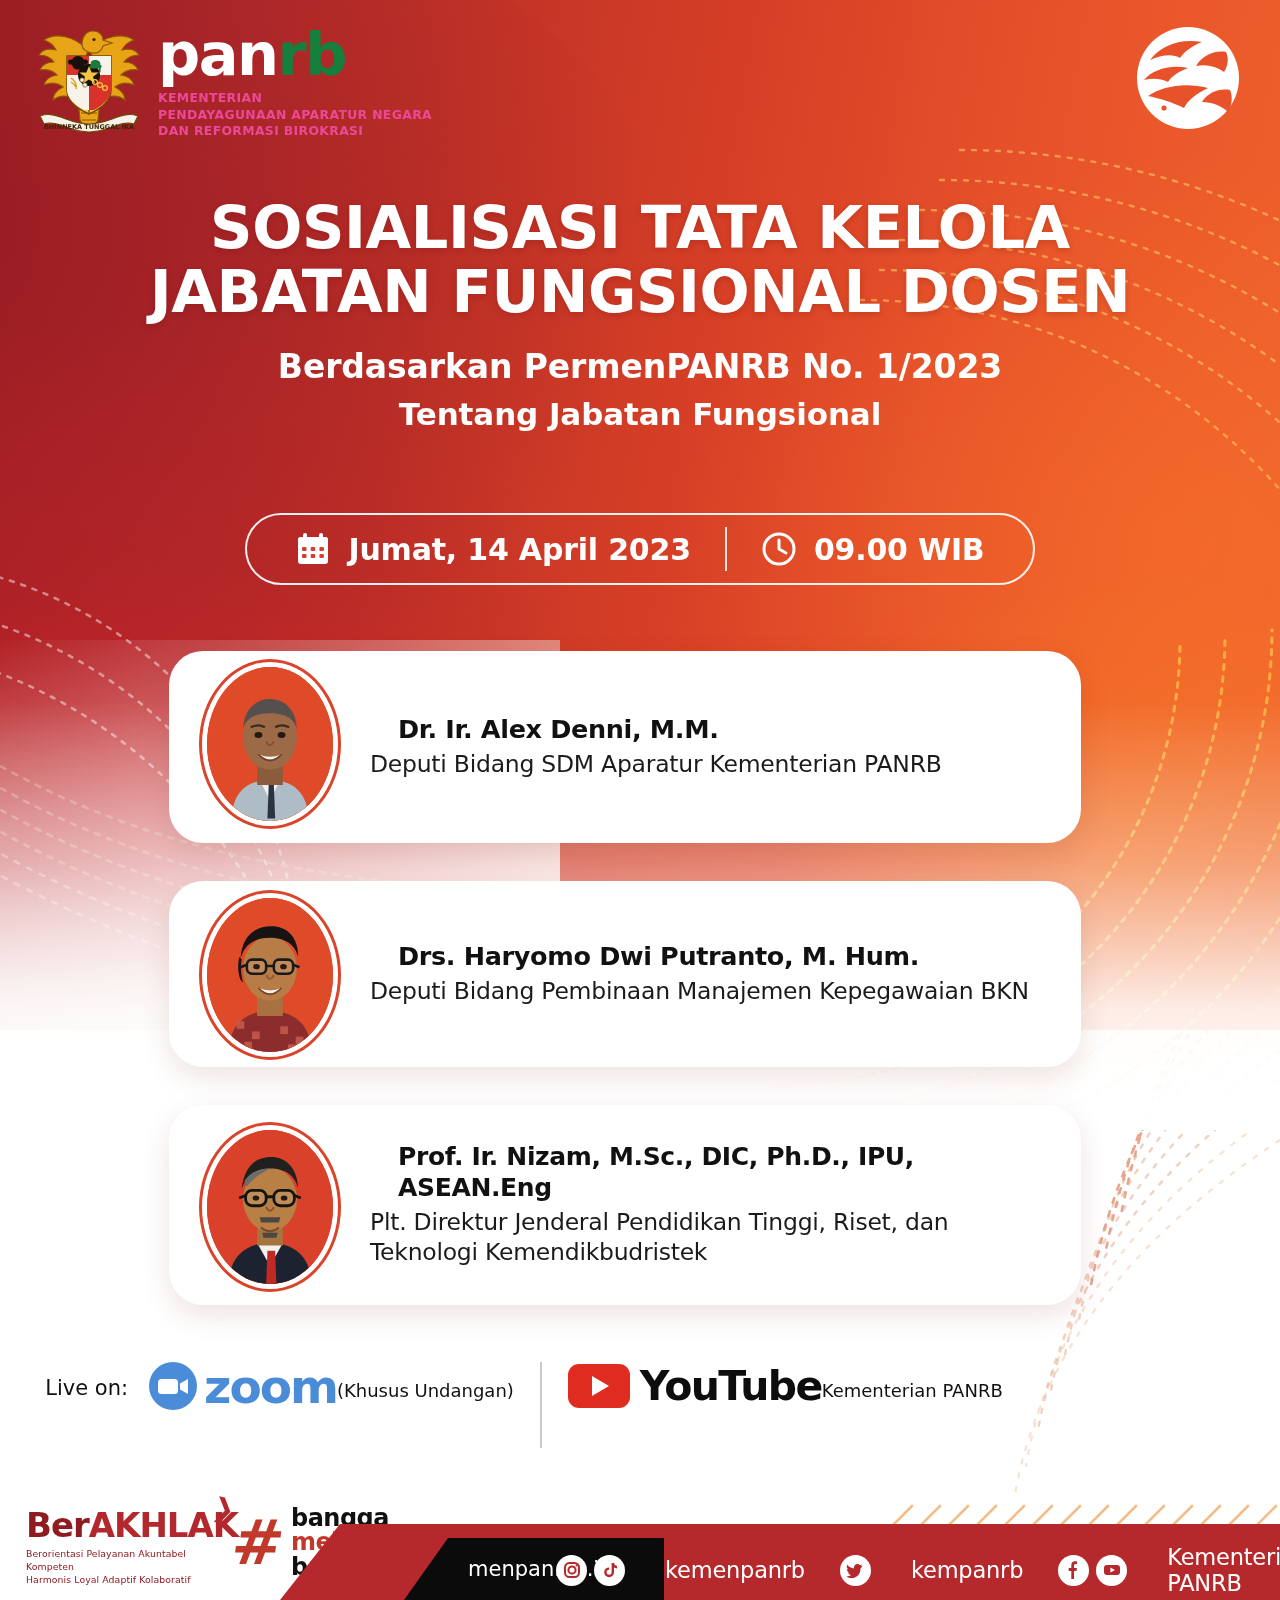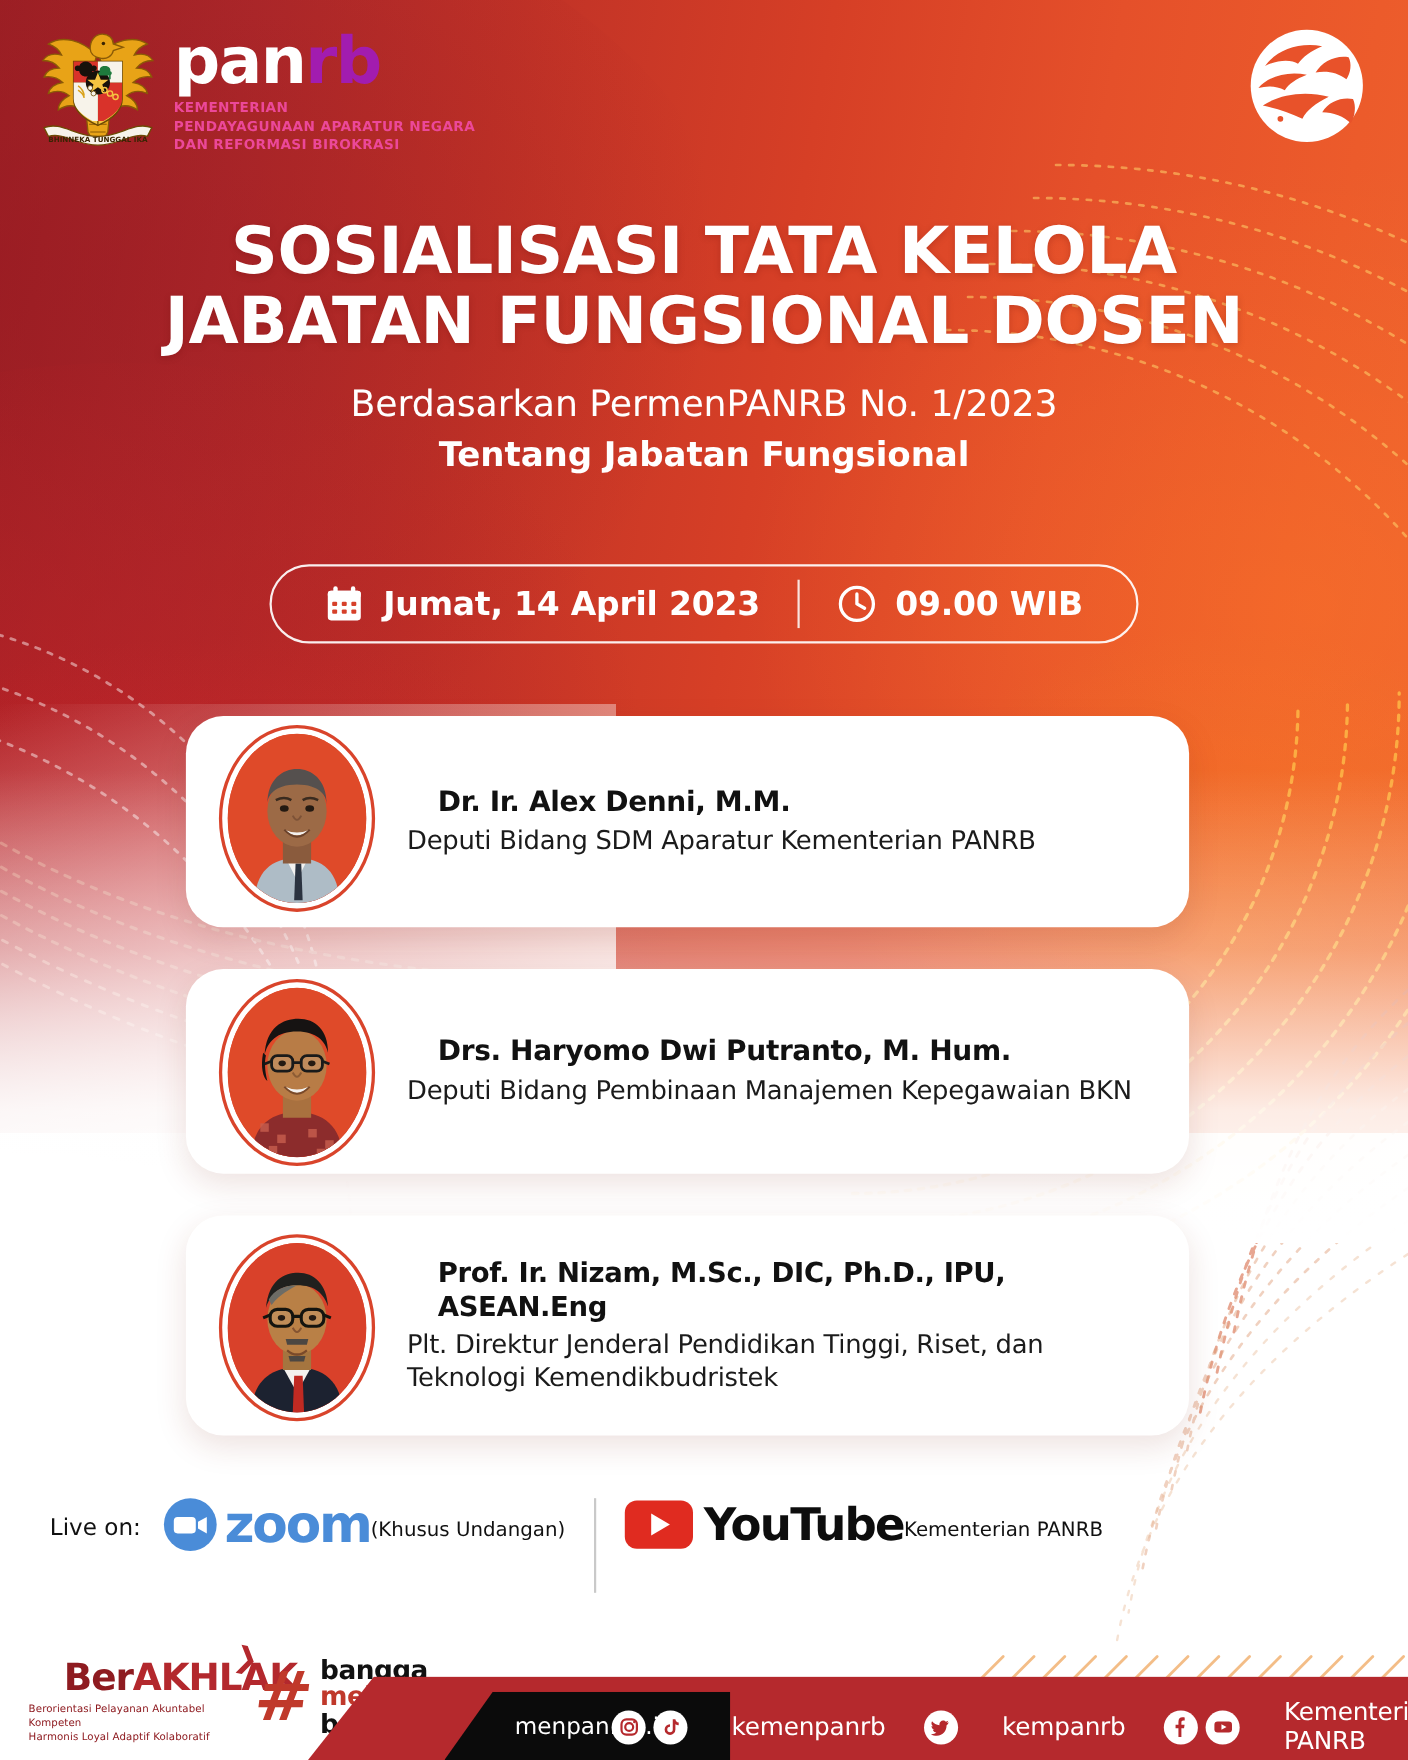--- a/index.html
+++ b/index.html
@@ -53,21 +53,21 @@
   .deco-svg{position:absolute;left:0;top:0;width:1280px;height:1600px;pointer-events:none;}
 
   
   .panrb-logo{position:absolute;left:34px;top:24px;display:flex;align-items:flex-start;gap:14px;}
   .garuda{width:110px;height:112px;flex:0 0 auto;}
   .panrb-txt{padding-top:4px;}
   .panrb-word{
     font-size:59px;font-weight:700;line-height:.9;letter-spacing:-1.5px;
     color:#ffffff;font-family:"DejaVu Sans",sans-serif;
   }
-  .panrb-word .rb{color:#a21caf;}
+  .panrb-word .rb{color:#15803d;}
   .panrb-sub{
     margin-top:9px;color:#ec4899;font-size:12.4px;font-weight:700;
     letter-spacing:.35px;line-height:1.33;text-transform:uppercase;
     font-family:"DejaVu Sans",sans-serif;
   }
 
   .asean{position:absolute;right:38px;top:24px;display:flex;align-items:center;gap:14px;}
   .asean-mark{width:108px;height:108px;flex:0 0 auto;}
   .asean-txt{color:#ffffff;font-family:"Liberation Serif","DejaVu Serif",serif;line-height:1;}
   .asean-1{font-size:40px;letter-spacing:2.5px;}
@@ -76,21 +76,21 @@
   .asean-badge{width:23px;height:23px;flex:0 0 auto;}
 
   
   .title-wrap{position:absolute;left:0;top:196px;width:1280px;text-align:center;}
   .title-1,.title-2{
     color:#ffffff;font-weight:700;font-size:59px;line-height:1.09;
     letter-spacing:-.4px;font-family:"DejaVu Sans",sans-serif;
     text-shadow:0 2px 7px rgba(90,10,10,.22);
   }
   .subtitle-1{
-    margin-top:22px;color:#ffffff;font-weight:400;font-size:33px;
+    margin-top:22px;color:#ffffff;font-weight:700;font-size:33px;
     letter-spacing:-.1px;font-family:"DejaVu Sans",sans-serif;
   }
   .subtitle-2{
     margin-top:10px;color:#ffffff;font-weight:700;font-size:31px;
     letter-spacing:-.1px;font-family:"DejaVu Sans",sans-serif;
   }
 
   
   .pill{
     position:absolute;left:50%;transform:translateX(-50%);top:513px;
@@ -147,21 +147,21 @@
   .zoom-word{color:#4A8CD8;font-size:47px;font-weight:700;letter-spacing:-2px;font-family:"DejaVu Sans",sans-serif;line-height:1;}
   .live-note{font-size:18px;color:#111;margin-top:9px;font-family:"DejaVu Sans",sans-serif;}
   .yt-logo{display:flex;align-items:center;gap:10px;height:56px;}
   .yt-badge{width:62px;height:44px;border-radius:11px;background:#E02B20;display:flex;align-items:center;justify-content:center;}
   .yt-tri{width:0;height:0;border-left:17px solid #ffffff;border-top:10px solid transparent;border-bottom:10px solid transparent;margin-left:4px;}
   .yt-word{color:#0d0d0d;font-size:41px;font-weight:700;letter-spacing:-1.6px;font-family:"DejaVu Sans",sans-serif;line-height:1;}
 
   
   .berakhlak{position:absolute;left:26px;top:1508px;width:210px;}
   .ber-word{font-size:34px;font-weight:700;color:#B3282D;letter-spacing:-1px;font-family:"DejaVu Sans",sans-serif;line-height:1;}
-  .ber-word .ber{color:#8E1B20;margin-left:32px;}
+  .ber-word .ber{color:#8E1B20;}
   .ber-arrow{position:absolute;right:2px;top:-13px;font-size:26px;color:#B3282D;font-weight:700;transform:rotate(12deg);}
   .ber-sub{margin-top:5px;font-size:9.3px;line-height:1.42;color:#8E1B20;letter-spacing:.1px;font-family:"DejaVu Sans",sans-serif;}
 
   .bangga{position:absolute;left:232px;top:1506px;display:flex;align-items:center;gap:7px;}
   .hash{font-size:62px;color:#C0392B;font-weight:700;line-height:.8;font-family:"DejaVu Sans",sans-serif;transform:skewX(-7deg);}
   .bangga-lines{line-height:1.02;font-family:"DejaVu Sans",sans-serif;}
   .bg-l1{font-size:24px;font-weight:700;color:#111111;letter-spacing:-.5px;}
   .bg-l2{font-size:24px;font-weight:700;color:#C0392B;letter-spacing:-.5px;}
   .bg-l3{font-size:24px;font-weight:700;color:#111111;letter-spacing:-.5px;}
 

